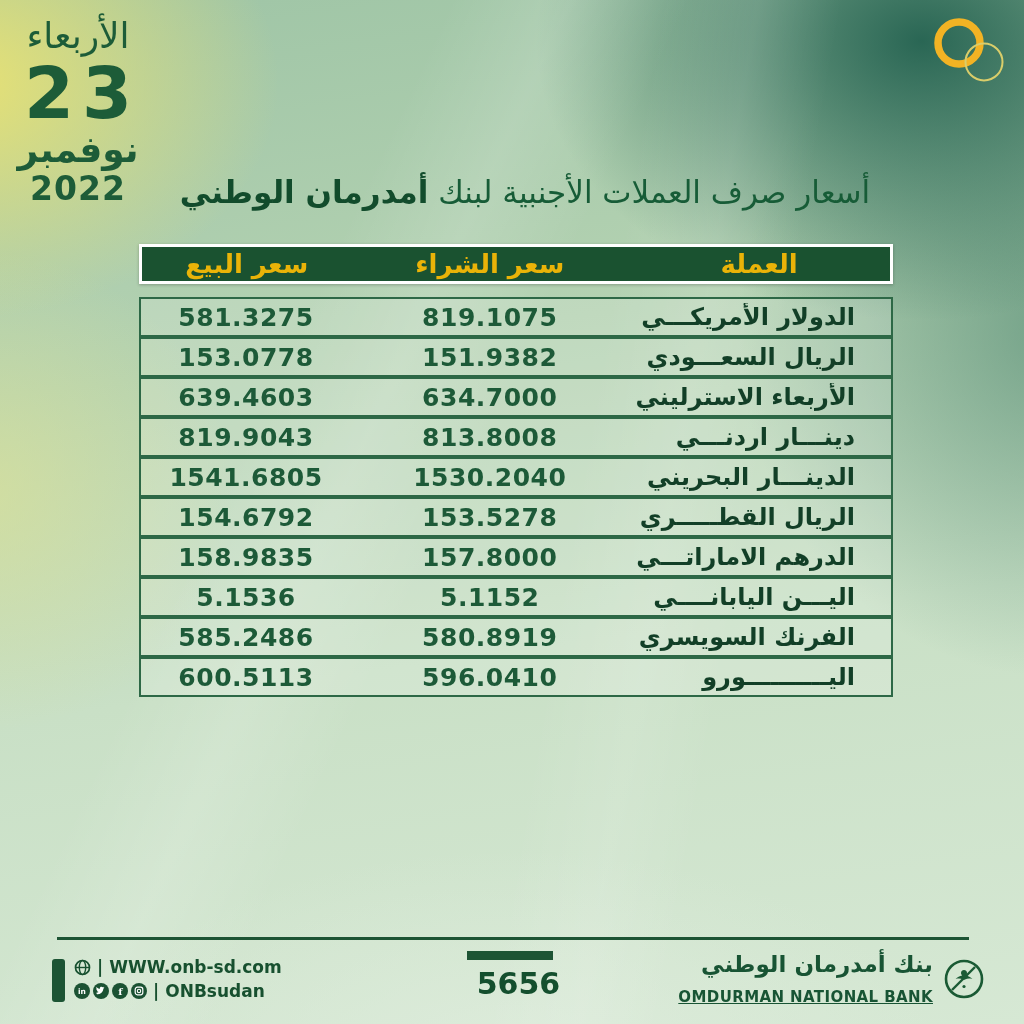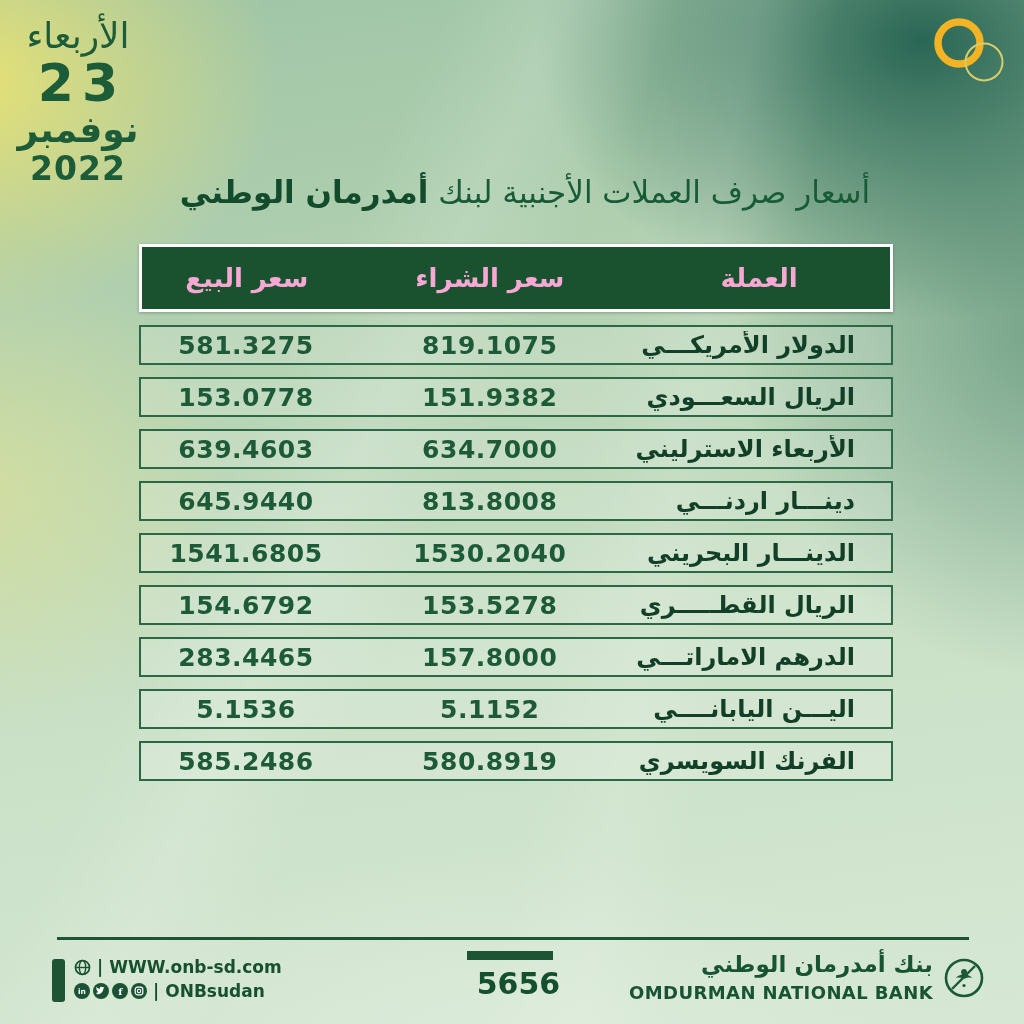--- a/index.html
+++ b/index.html
@@ -20,43 +20,43 @@
   .canvas::before {
     content:""; position:absolute; inset:0; pointer-events:none;
     background:
       linear-gradient(115deg, rgba(255,255,255,0) 30%, rgba(255,255,255,.14) 38%, rgba(255,255,255,0) 46%),
       linear-gradient(100deg, rgba(255,255,255,0) 55%, rgba(255,255,255,.10) 63%, rgba(255,255,255,0) 70%);
   }
 
   
   .date-block { position:absolute; left:6px; top:14px; width:144px; text-align:center; color:#1d5c38; }
   .date-weekday { font-size:36px; font-weight:normal; line-height:1.2; }
-  .date-day   { font-size:52px; font-weight:bold; line-height:1.0; letter-spacing:8px; direction:ltr; margin-left:8px; }
+  .date-day   { font-size:72px; font-weight:bold; line-height:1.0; letter-spacing:8px; direction:ltr; margin-left:8px; }
   .date-month { font-size:36px; font-weight:bold; line-height:1.15; }
   .date-year  { font-size:33px; font-weight:bold; line-height:1.1; letter-spacing:1px; }
 
   
   .brand-rings { position:absolute; left:926px; top:12px; }
 
   
   .page-title {
     position:absolute; top:174px; left:110px; width:830px;
     direction:rtl; text-align:center; color:#175c37; font-size:31px; letter-spacing:0;
   }
   .page-title .t-bold { font-weight:bold; color:#124c2c;text-align:center; }
 
   
   .rates-table { position:absolute; left:139px; top:244px; width:754px; }
   .rates-header {
-    display:flex; align-items:center; height:68px;
+    display:flex; align-items:center; height:40px;
     background:#1a5230; border:3px solid #ffffff;
     box-shadow:0 1px 3px rgba(0,0,0,.25);
-    color:#f9a8d4; font-weight:bold; font-size:26px;
-  }
-  .rates-rows { display:flex; flex-direction:column; gap:12px; margin-top:13px; }
+    color:#eab308; font-weight:bold; font-size:26px;
+  }
+  .rates-rows { display:flex; flex-direction:column; margin-top:13px; }
   .rate-row {
     display:flex; align-items:center; height:40px;
     border:2px solid #2d6846; background:rgba(255,255,255,.16);
   }
   .cell { text-align:center; }
   .c-sell { width:28%; }
   .c-buy  { width:37%; }
   .c-cur  { width:35%; }
   .rate-row .c-sell, .rate-row .c-buy {
     font-size:25px; font-weight:bold; color:#1d5a38; letter-spacing:.5px; direction:ltr;
@@ -76,21 +76,21 @@
   .icon-strip { display:flex; align-items:flex-start; gap:3px; }
   .pipe { font-weight:bold; color:#17502f; }
 
   .footer-phone { position:absolute; left:460px; top:951px; width:100px; text-align:center; }
   .phone-bar { height:9px; width:86px; margin:0 auto 6px auto; background:#1d5434; }
   .phone-row { display:flex; align-items:center; justify-content:center; gap:17px; font-size:30px; font-weight:bold; color:#144f2e; direction:ltr; }
 
   .footer-logo { position:absolute; right:38px; top:952px; display:flex; align-items:center; gap:9px; }
   .logo-text { text-align:right; color:#185434; }
   .logo-ar { font-size:23px; font-weight:bold; direction:rtl; line-height:1.1; }
-  .logo-en { font-size:18px; font-weight:bold; letter-spacing:.4px; margin-top:5px; white-space:nowrap; }
+  .logo-en { font-size:15px; font-weight:bold; letter-spacing:.4px; margin-top:11px; white-space:nowrap;text-decoration:underline; }
 </style>
 </head>
 <body>
 
 <div class="canvas">
 
   <div class="date-block">
     <div class="date-weekday">الأربعاء</div>
     <div class="date-day">23</div>
     <div class="date-month">نوفمبر</div>
@@ -124,48 +124,53 @@
           <div class="cell c-sell">153.0778</div>
           <div class="cell c-buy">151.9382</div>
           <div class="cell c-cur">الريال السعـــودي</div>
         </div>
         <div class="rate-row">
           <div class="cell c-sell">639.4603</div>
           <div class="cell c-buy">634.7000</div>
           <div class="cell c-cur">الأربعاء الاسترليني</div>
         </div>
         <div class="rate-row">
-          <div class="cell c-sell">645.9440</div>
+          <div class="cell c-sell">819.9043</div>
           <div class="cell c-buy">813.8008</div>
           <div class="cell c-cur">دينـــار اردنـــي</div>
         </div>
         <div class="rate-row">
           <div class="cell c-sell">1541.6805</div>
           <div class="cell c-buy">1530.2040</div>
           <div class="cell c-cur">الدينـــار البحريني</div>
         </div>
         <div class="rate-row">
           <div class="cell c-sell">154.6792</div>
           <div class="cell c-buy">153.5278</div>
           <div class="cell c-cur">الريال القطـــــري</div>
         </div>
         <div class="rate-row">
-          <div class="cell c-sell">283.4465</div>
+          <div class="cell c-sell">158.9835</div>
           <div class="cell c-buy">157.8000</div>
           <div class="cell c-cur">الدرهم الاماراتـــي</div>
         </div>
         <div class="rate-row">
           <div class="cell c-sell">5.1536</div>
           <div class="cell c-buy">5.1152</div>
           <div class="cell c-cur">اليـــن اليابانــــي</div>
         </div>
         <div class="rate-row">
           <div class="cell c-sell">585.2486</div>
           <div class="cell c-buy">580.8919</div>
           <div class="cell c-cur">الفرنك السويسري</div>
+        </div>
+        <div class="rate-row">
+          <div class="cell c-sell">600.5113</div>
+          <div class="cell c-buy">596.0410</div>
+          <div class="cell c-cur">اليــــــــــورو</div>
         </div>
       </div>
   </div>
 
   <div class="footer-line"></div>
 
   <div class="footer-contact">
     <div class="accent-bar"></div>
     <div class="contact-lines">
       <div class="contact-row">

